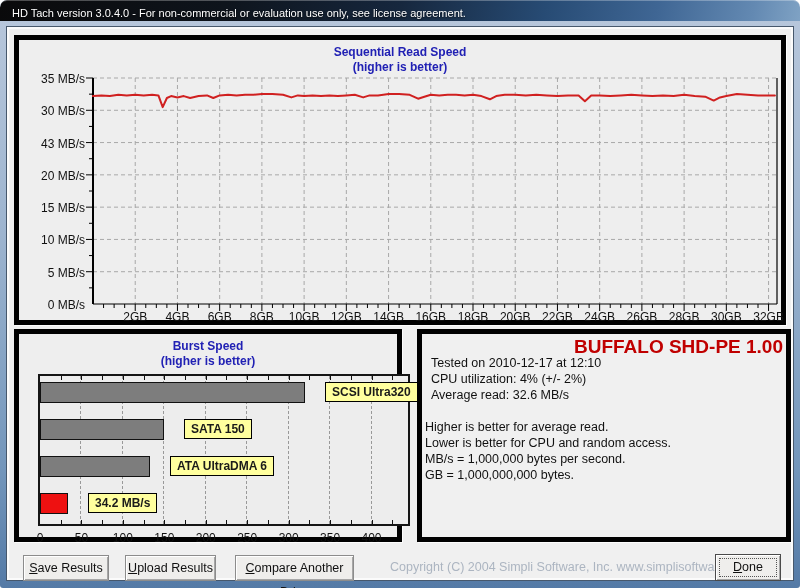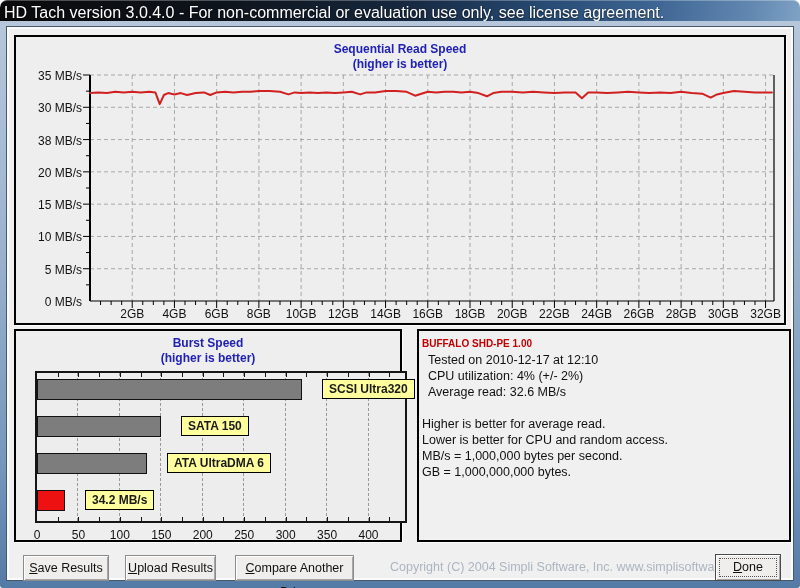--- a/index.html
+++ b/index.html
@@ -7,31 +7,31 @@
   .window {
     position:relative; width:800px; height:588px;
     background:linear-gradient(to bottom,#b9c8dc 0%,#9db4cf 40%,#7396bb 80%,#547aa6 100%);
     border-radius:7px 7px 3px 3px; overflow:hidden;
   }
   .titlebar {
     position:absolute; left:0; top:0; width:100%; height:21px;
     background:linear-gradient(100deg,#0a0a0b 0%,#0e141c 28%,#16273e 50%,#274b74 68%,#3f6694 82%,#6389b2 94%,#7fa2c4 100%);
     border-radius:7px 7px 0 0;
     box-shadow:inset 0 1px 0 rgba(255,255,255,.28);
-    color:#ffffff; font-size:16px; line-height:26px; padding-left:4px;
+    color:#ffffff; font-size:11px; line-height:26px; padding-left:12px;
     text-shadow:0 1px 2px rgba(0,0,0,.8);
     white-space:nowrap; overflow:hidden;
   }
   .client {
     position:absolute; left:7px; top:27px; width:786px; height:553px;
     background:#f0f0f0; border:2px solid #fbfbfb; outline:1px solid #47586c;
   }
   .panel {
     position:absolute; background:#eeeeee;
-    border:2px solid #000000; box-shadow:1px 1px 0 #fdfdfd;
+    border:5px solid #000000; box-shadow:1px 1px 0 #fdfdfd;
   }
   .panel-seq   { left:5px;   top:6px;   width:772px; height:290px; }
   .panel-burst { left:5px;   top:300px; width:388px; height:213px; }
   .panel-info  { left:408px; top:300px; width:374px; height:213px; background:#f0f0f0; }
   .chart-title, .chart-subtitle {
     position:relative; text-align:center; font-size:12px; font-weight:bold; color:#2121b4; line-height:15px;
   }
   .chart-title { margin-top:5px; }
   
   .seq-svg { position:absolute; left:60px; top:36px; width:706px; height:238px; }
@@ -59,21 +59,21 @@
   .bar-label {
     position:absolute; height:20px; line-height:18px; font-size:12px; font-weight:bold;
     color:#1a1a1a; border:1px solid #000; padding:0 6px; white-space:nowrap;
   }
   .burst-xtick {
     position:absolute; top:197px; width:36px; text-align:center;
     font-size:12px; color:#111; height:14px; line-height:14px;
   }
   
   .info-inner { position:absolute; left:3px; top:4px; right:3px; font-size:12.5px; color:#111; }
-  .drive-name { font-weight:bold; font-size:10px; line-height:17px; }
+  .drive-name { font-weight:bold; font-size:19px; line-height:17px;text-align:right; }
   .info-stat  { padding-left:6px; line-height:16px; }
   .info-gap   { height:16px; }
   .info-note  { line-height:16px; }
   
   .btn {
     position:absolute; height:26px; background:#efeeec;
     border:1px solid #8c8c8c;
     box-shadow:inset 1px 1px 0 #ffffff, inset -1px -1px 0 #a7a7a7;
     font-size:12.5px; color:#111; text-align:center; line-height:24px; cursor:default;
   }
@@ -213,21 +213,21 @@
           <line x1="10" y1="18.142857142857135" x2="14" y2="18.142857142857135" class="tick"></line>
           <line x1="7" y1="2" x2="14" y2="2" class="tick"></line>
           <polyline points="14.0,20.1 22.4,19.4 30.9,20.1 39.3,18.8 47.8,19.4 56.2,18.8 64.7,19.4 73.1,18.8 79.4,19.4 83.7,31.1 87.9,22.0 92.1,20.1 98.4,21.4 104.8,20.1 111.1,22.0 119.6,20.1 128.0,19.4 134.3,22.0 140.7,19.4 149.1,18.8 157.6,19.4 166.0,18.8 174.4,18.8 182.9,18.1 193.4,18.1 204.0,18.8 212.4,21.4 218.8,19.4 225.1,20.1 233.6,19.4 242.0,20.1 250.4,19.4 258.9,20.1 267.3,19.4 275.8,18.8 284.2,21.4 290.6,19.4 299.0,19.4 309.6,18.1 320.1,18.1 330.7,18.8 339.1,22.7 345.4,20.7 351.8,18.8 360.2,19.4 368.7,18.8 377.1,18.8 385.6,19.4 394.0,18.8 402.4,20.1 410.9,23.3 417.2,20.1 425.7,18.8 436.2,18.8 446.8,19.4 457.3,18.8 467.9,19.4 478.4,20.1 489.0,19.4 499.6,19.4 505.9,25.2 512.2,19.4 520.7,19.4 531.2,20.1 541.8,19.4 552.3,18.8 562.9,19.4 573.4,20.1 584.0,19.4 594.6,20.1 605.1,18.8 615.7,20.1 626.2,20.7 634.7,24.6 641.0,21.4 647.3,20.1 657.9,18.1 668.4,18.8 679.0,19.4 689.6,19.4 695.9,19.4" class="seq-line" stroke="#d02020"></polyline>
         </svg>
       <div id="seq-labels">
           <div class="ytick" style="top: 258px;">0 MB/s</div>
           <div class="ytick" style="top: 225.714px;">5 MB/s</div>
           <div class="ytick" style="top: 193.429px;">10 MB/s</div>
           <div class="ytick" style="top: 161.143px;">15 MB/s</div>
           <div class="ytick" style="top: 128.857px;">20 MB/s</div>
-          <div class="ytick" style="top: 96.5714px;">38 MB/s</div>
+          <div class="ytick" style="top: 96.5714px;">43 MB/s</div>
           <div class="ytick" style="top: 64.2857px;">30 MB/s</div>
           <div class="ytick" style="top: 32px;">35 MB/s</div>
           <div class="xtick" style="left: 94.2222px;">2GB</div>
           <div class="xtick" style="left: 136.444px;">4GB</div>
           <div class="xtick" style="left: 178.667px;">6GB</div>
           <div class="xtick" style="left: 220.889px;">8GB</div>
           <div class="xtick" style="left: 263.111px;">10GB</div>
           <div class="xtick" style="left: 305.333px;">12GB</div>
           <div class="xtick" style="left: 347.556px;">14GB</div>
           <div class="xtick" style="left: 389.778px;">16GB</div>

